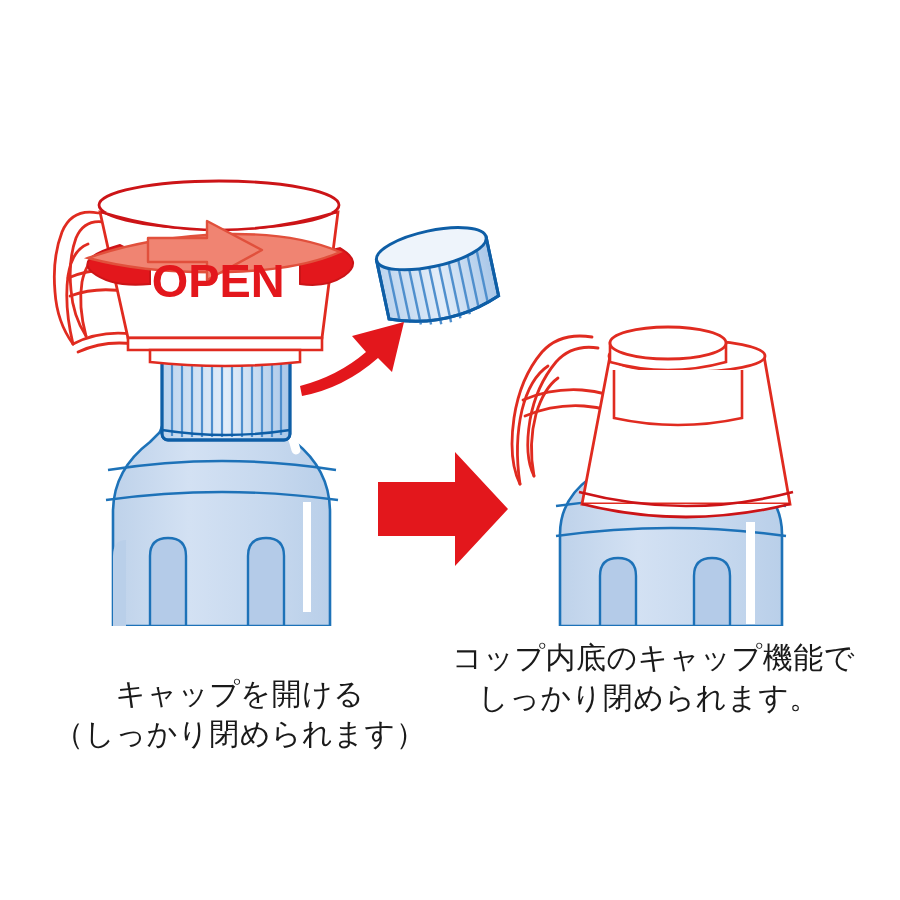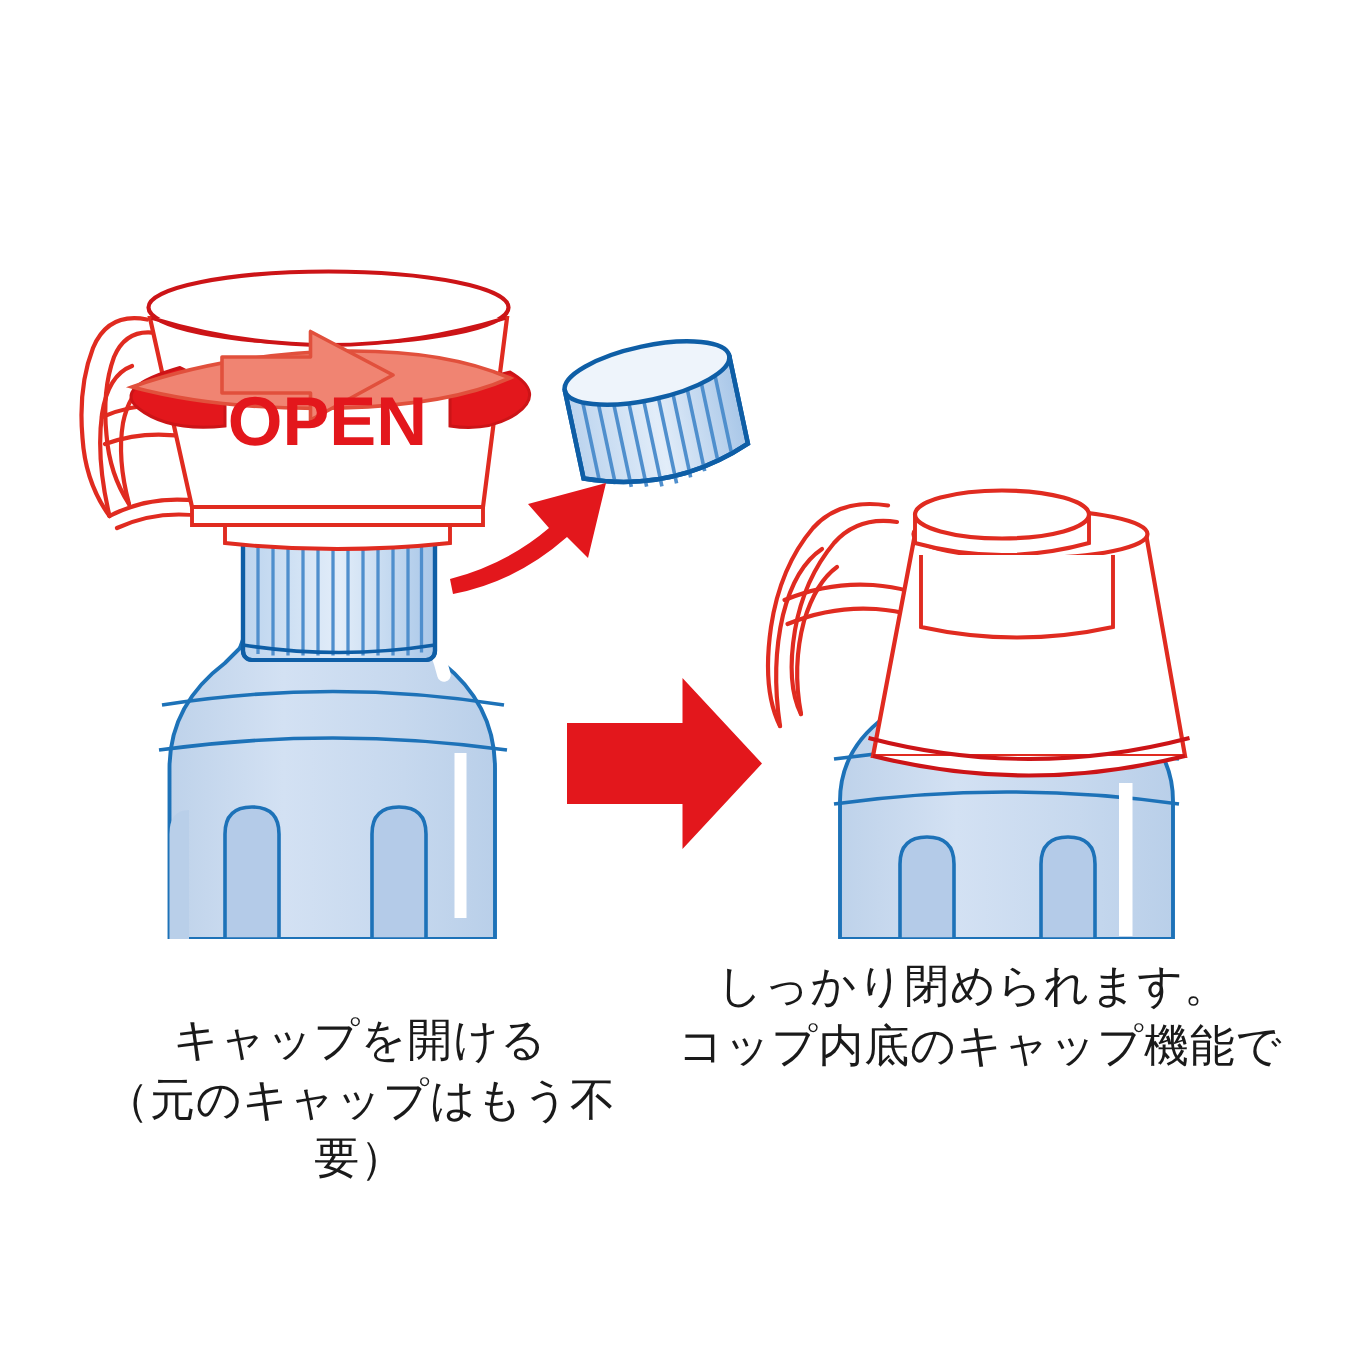--- a/index.html
+++ b/index.html
@@ -196,21 +196,21 @@
 
         <path d="M614 370 L614 418 Q678 432 742 418 L742 370" fill="#ffffff" stroke="#e02b20" stroke-width="2.6"></path>
       </g>
     </g>
 
     <rect x="0" y="626" width="900" height="64" fill="#ffffff"></rect>
   </svg>
 
   <div style="position:absolute;left:40px;top:638px;width:400px;text-align:center;">
     <div style="font-size:30px;color:#1a1a1a;line-height:1.32;letter-spacing:0.5px;margin-top:36px;">キャップを開ける</div>
-    <div style="font-size:30px;color:#1a1a1a;line-height:1.32;letter-spacing:0.5px;">（元のキャップはもう不要）</div>
+    <div style="font-size:30px;color:#1a1a1a;line-height:1.32;letter-spacing:0.5px;">（しっかり閉められます）</div>
   </div>
 
   <div style="position:absolute;left:452px;top:638px;width:420px;text-align:left;">
+    <div style="font-size:30px;color:#1a1a1a;line-height:1.32;letter-spacing:0.5px;">コップ内底のキャップ機能で</div>
     <div style="font-size:30px;color:#1a1a1a;line-height:1.32;letter-spacing:0.5px;padding-left:26px;">しっかり閉められます。</div>
-    <div style="font-size:30px;color:#1a1a1a;line-height:1.32;letter-spacing:0.5px;">コップ内底のキャップ機能で</div>
   </div>
 
 </div>
 
 </body></html>

